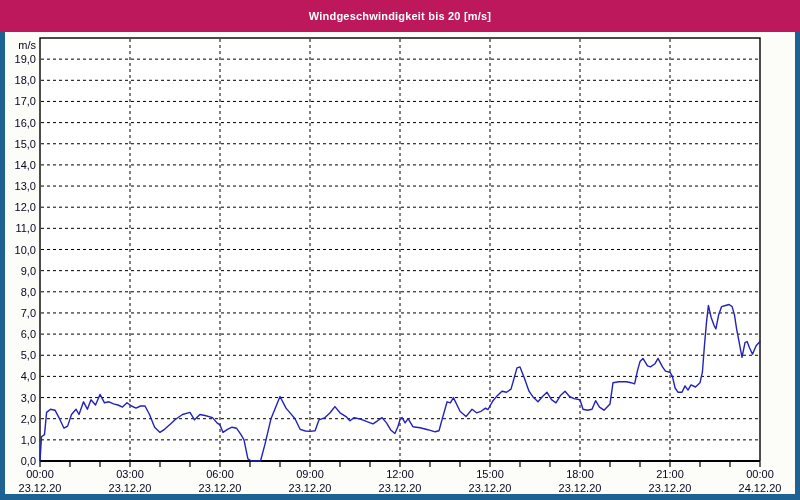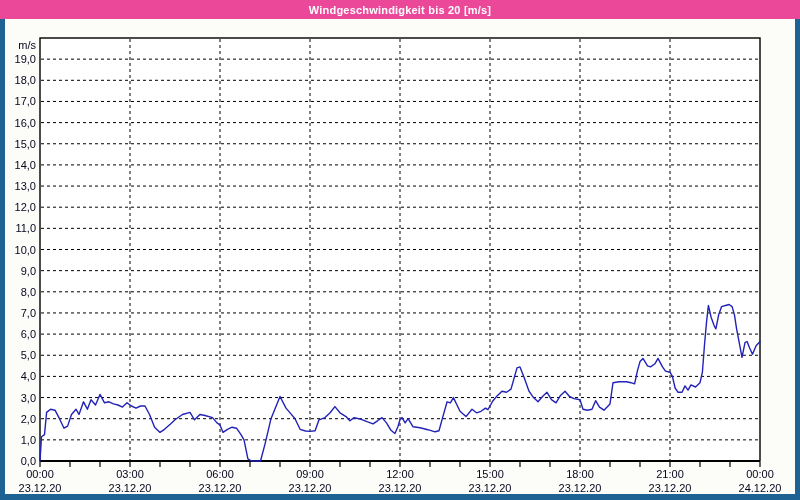--- a/index.html
+++ b/index.html
@@ -11,22 +11,22 @@
   }
   .frame{
     position:absolute;left:0;top:0;width:800px;height:500px;
     box-sizing:border-box;
     border-left:5px solid #1e6193;
     border-right:5px solid #1e6193;
     border-bottom:6px solid #1e6193;
     background:#fcfcf9;
   }
   .titlebar{
-    position:absolute;left:0;top:0;width:800px;height:19px;
-    background:#ec4899;
+    position:absolute;left:0;top:0;width:800px;height:32px;
+    background:#be185d;
     display:flex;align-items:center;justify-content:center;
   }
   .titlebar span{
     color:#ffffff;font-size:11px;font-weight:bold;letter-spacing:0.2px;
   }
   #chart-svg{position:absolute;left:0;top:0;}
   text{font-family:"Liberation Sans","DejaVu Sans",sans-serif;}
   .ylab,.xlab{font-size:11px;fill:#05051e;}
   .unitlab{font-size:11px;fill:#05051e;}
 </style>

